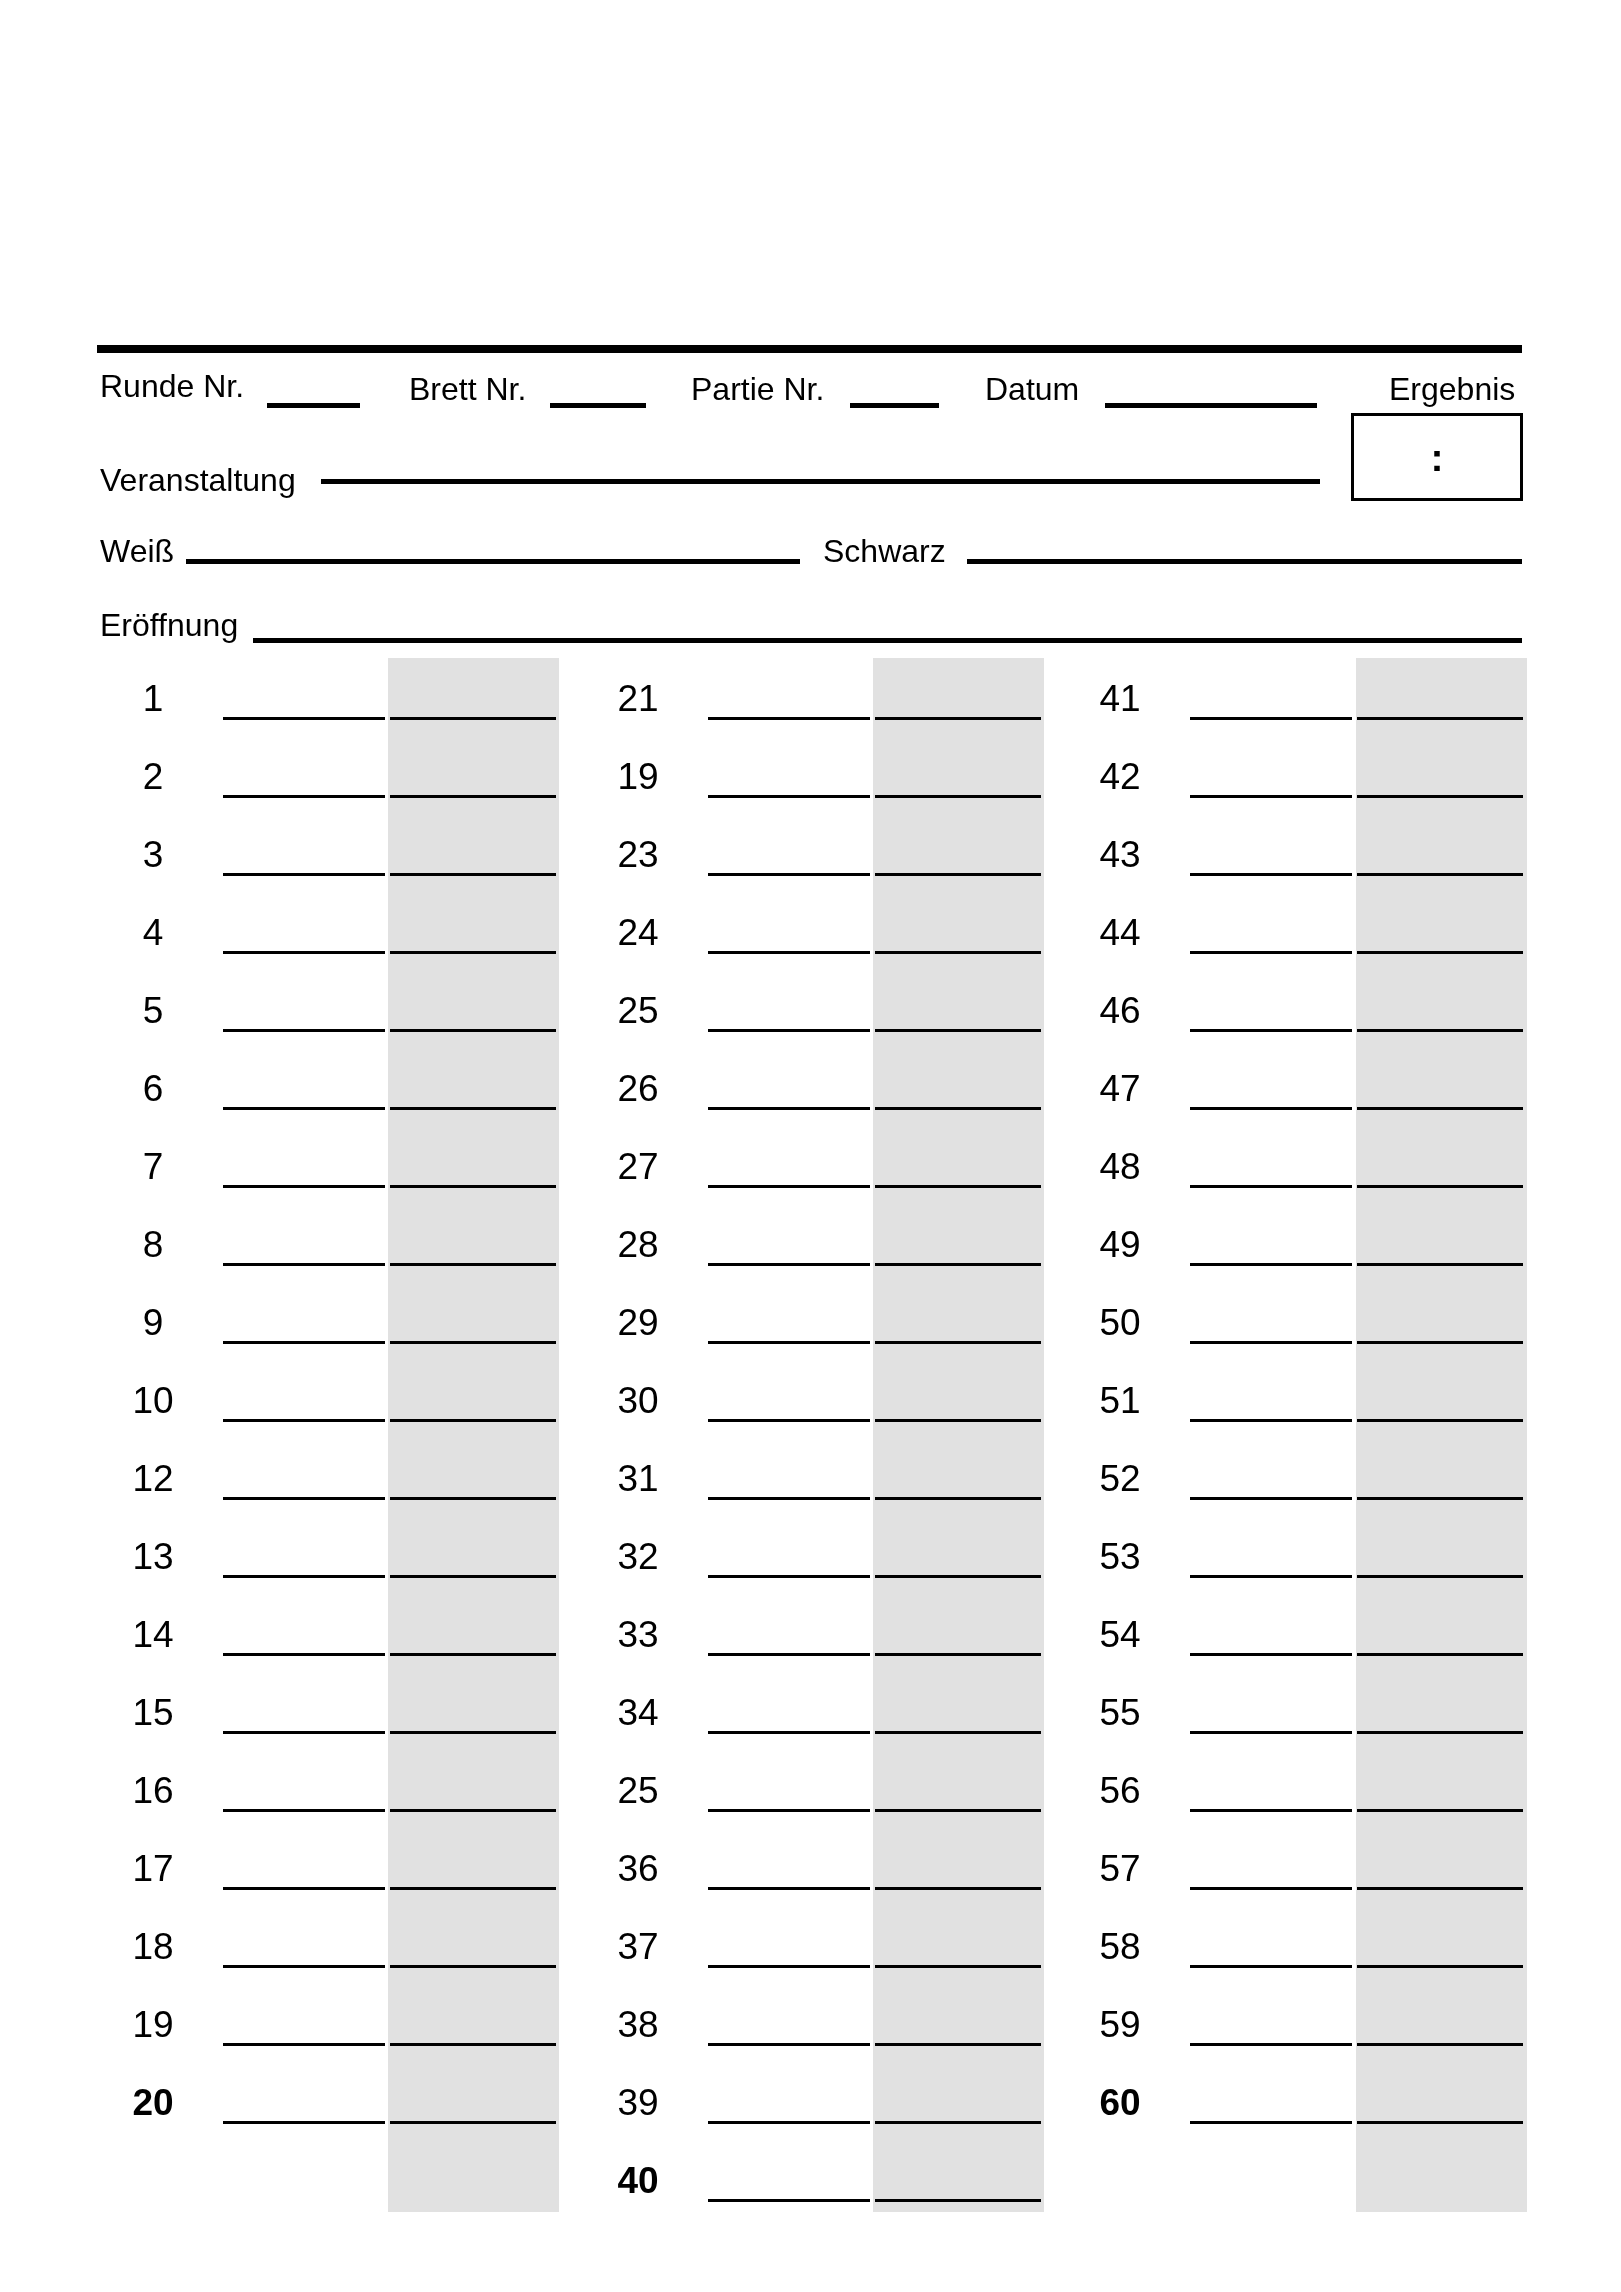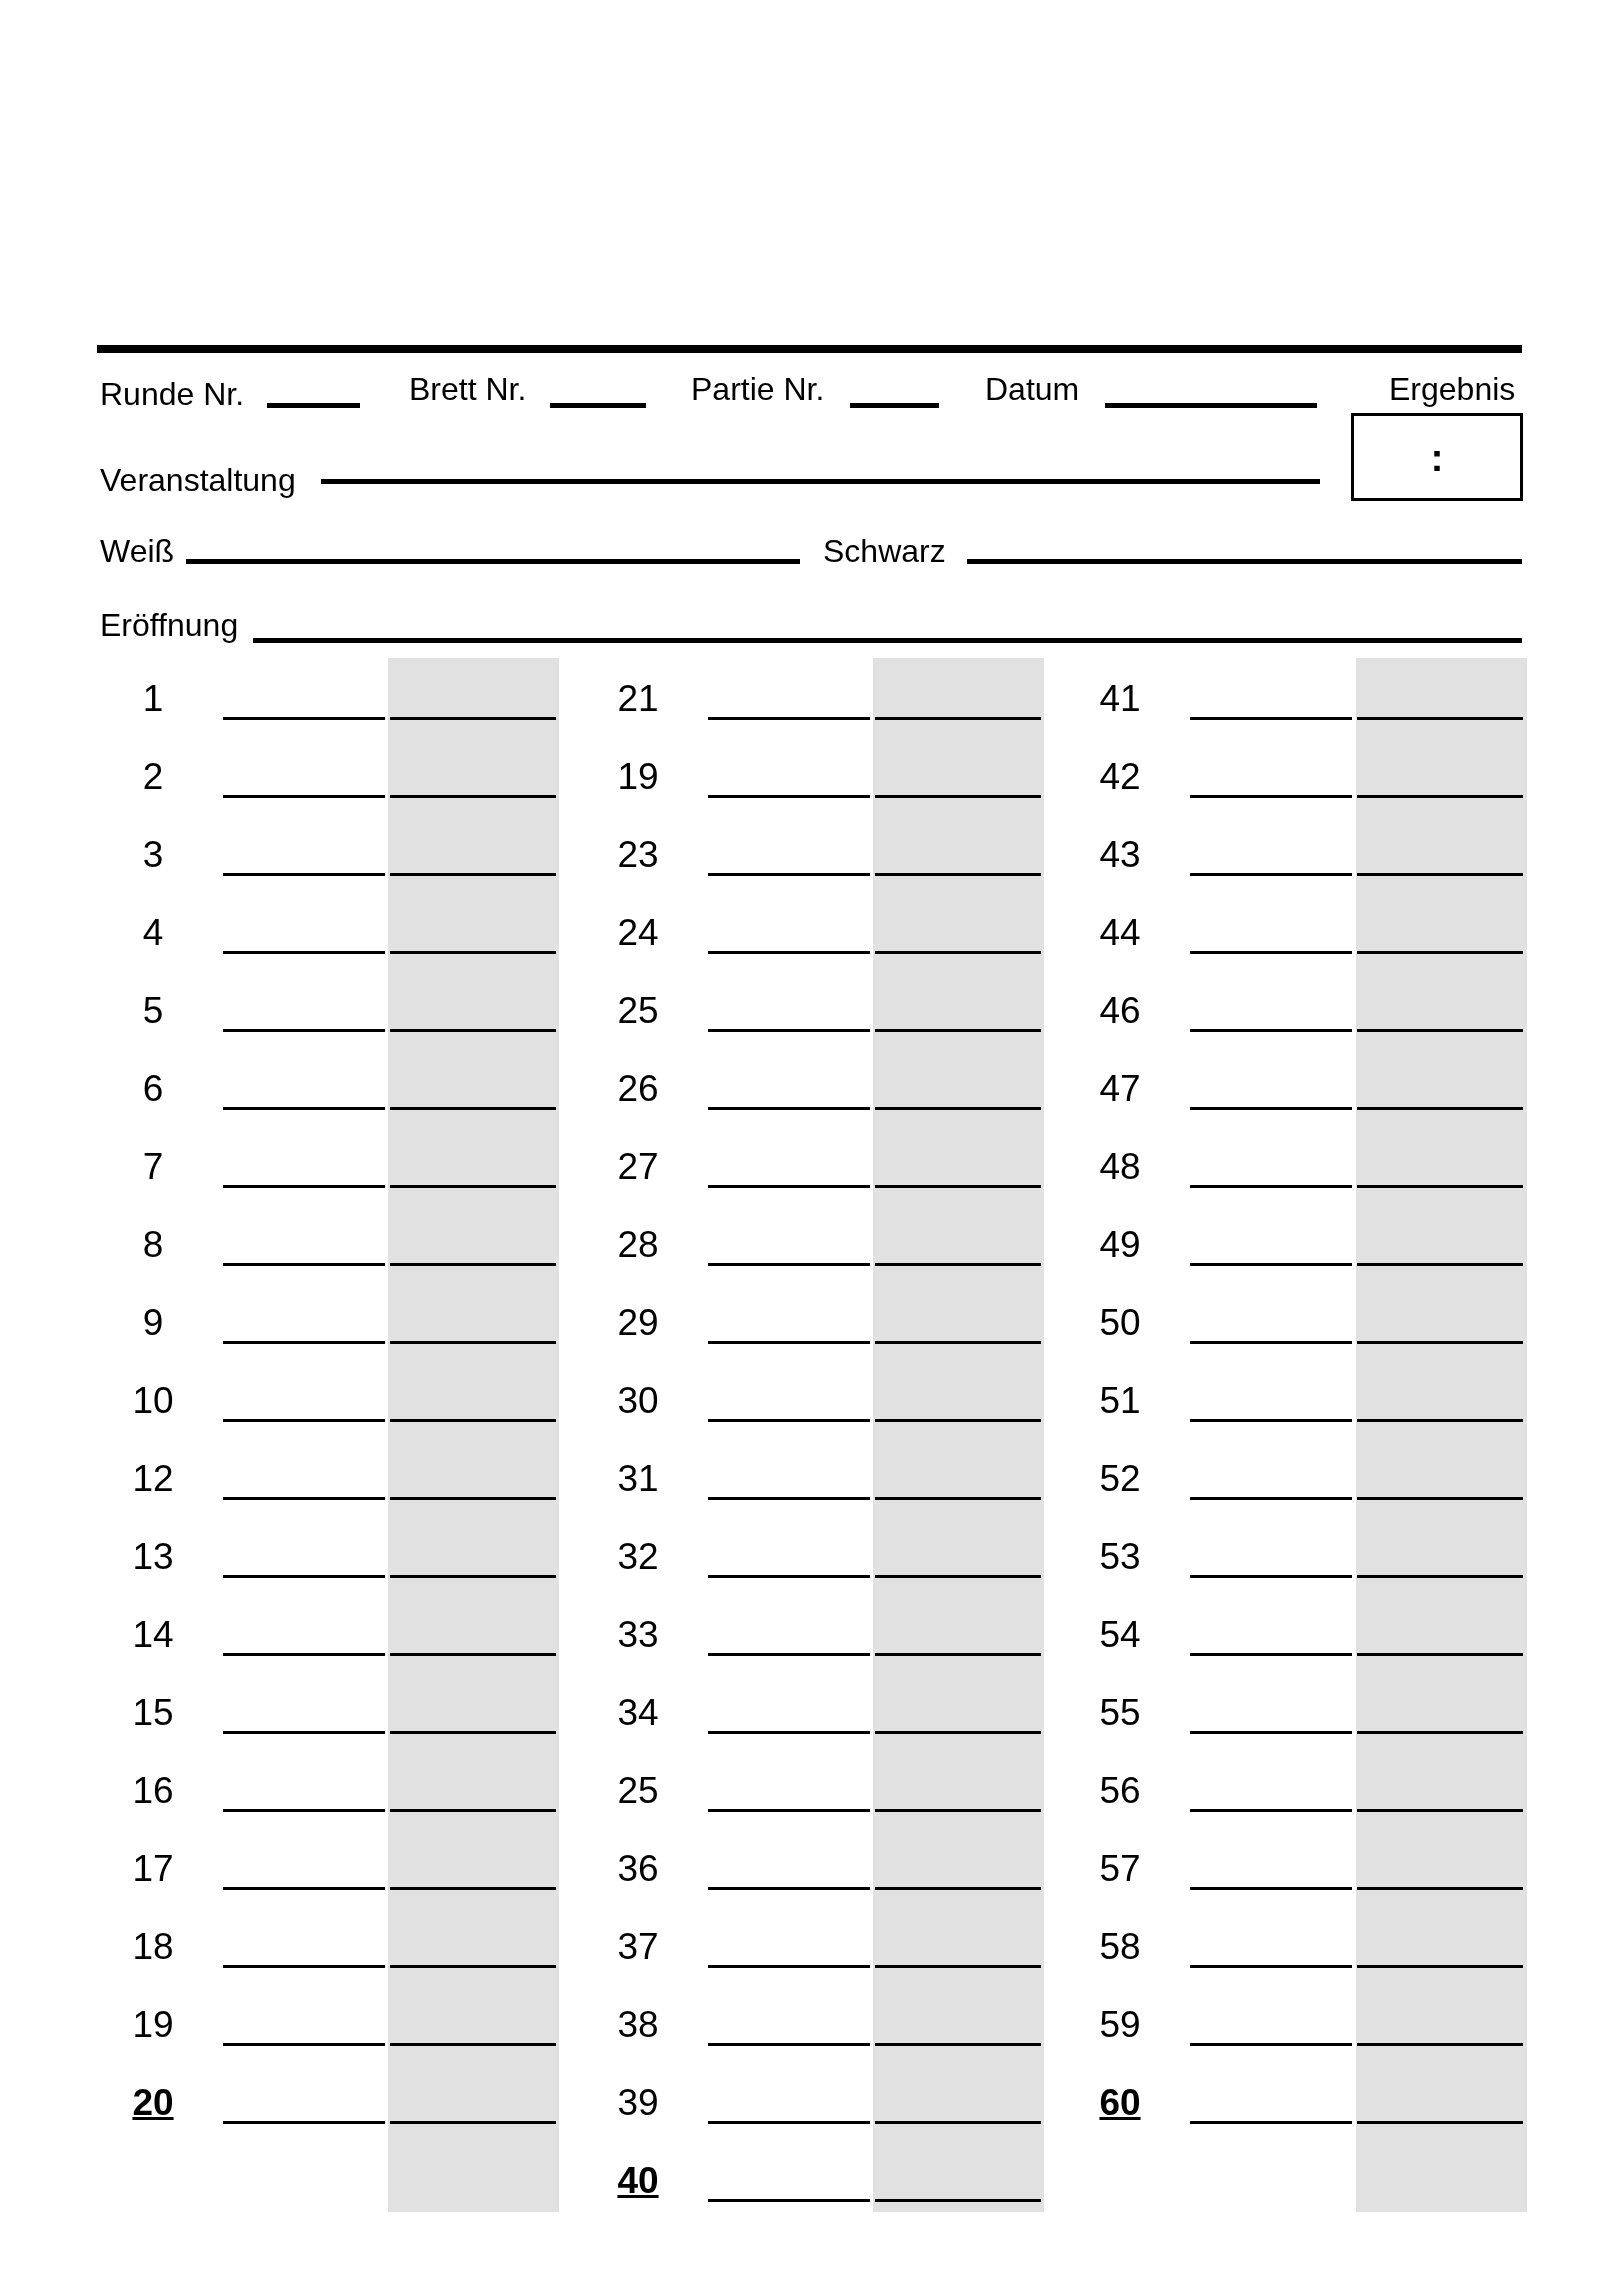--- a/index.html
+++ b/index.html
@@ -8,21 +8,21 @@
     width:1621px;
     height:2293px;
     background:#ffffff;
     color:#000;
     font-family:"Liberation Sans", sans-serif;
     overflow:hidden;
   }
   
   .top-rule{position:absolute;left:97px;top:345px;width:1425px;height:7.8px;background:#000;}
   .lbl{position:absolute;font-size:32px;line-height:32px;white-space:nowrap;}
-  .lbl-runde{left:100px;top:378px;}
+  .lbl-runde{left:100px;top:370px;}
   .lbl-brett{left:409px;top:373px;}
   .lbl-partie{left:691px;top:373px;}
   .lbl-datum{left:985px;top:373px;}
   .lbl-ergebnis{left:1353px;top:373px;margin-left:36px;}
   .lbl-veranstaltung{left:100px;top:464px;}
   .lbl-weiss{left:100px;top:535px;}
   .lbl-schwarz{left:823px;top:535px;text-align:right;}
   .lbl-eroeffnung{left:100px;top:609px;text-align:right;}
   .blank{position:absolute;height:4.9px;background:#000;}
   .blank-runde{left:267px;top:403px;width:93px;}
@@ -46,21 +46,21 @@
   .shade-3{left:1356px;}
   .move-column{position:absolute;top:658px;width:568px;}
   .col-1{left:0px;}
   .col-2{left:485px;}
   .col-3{left:967px;}
   .move-row{position:relative;height:78px;}
   .move-row .num{
     position:absolute;left:65px;top:21.6px;width:176px;
     text-align:center;font-size:37px;line-height:37px;
   }
-  .move-row.bold .num{font-weight:bold;text-decoration:underline;}
+  .move-row.bold .num{font-weight:bold;}
   .move-row .line-white{position:absolute;left:223px;top:59px;width:162px;height:2.9px;background:#000;}
   .move-row .line-black{position:absolute;left:390px;top:59px;width:166px;height:2.9px;background:#000;}
 </style>
 </head>
 <body>
 
 <div class="page">
 
   <div class="top-rule"></div>
 

